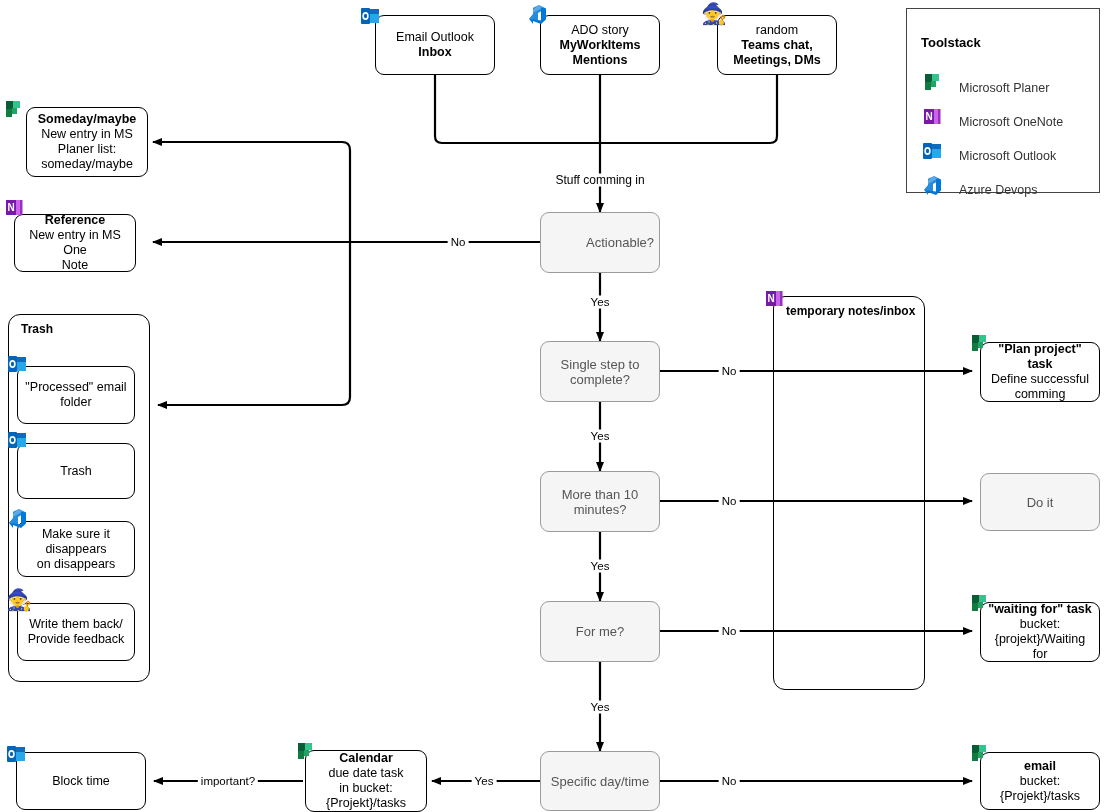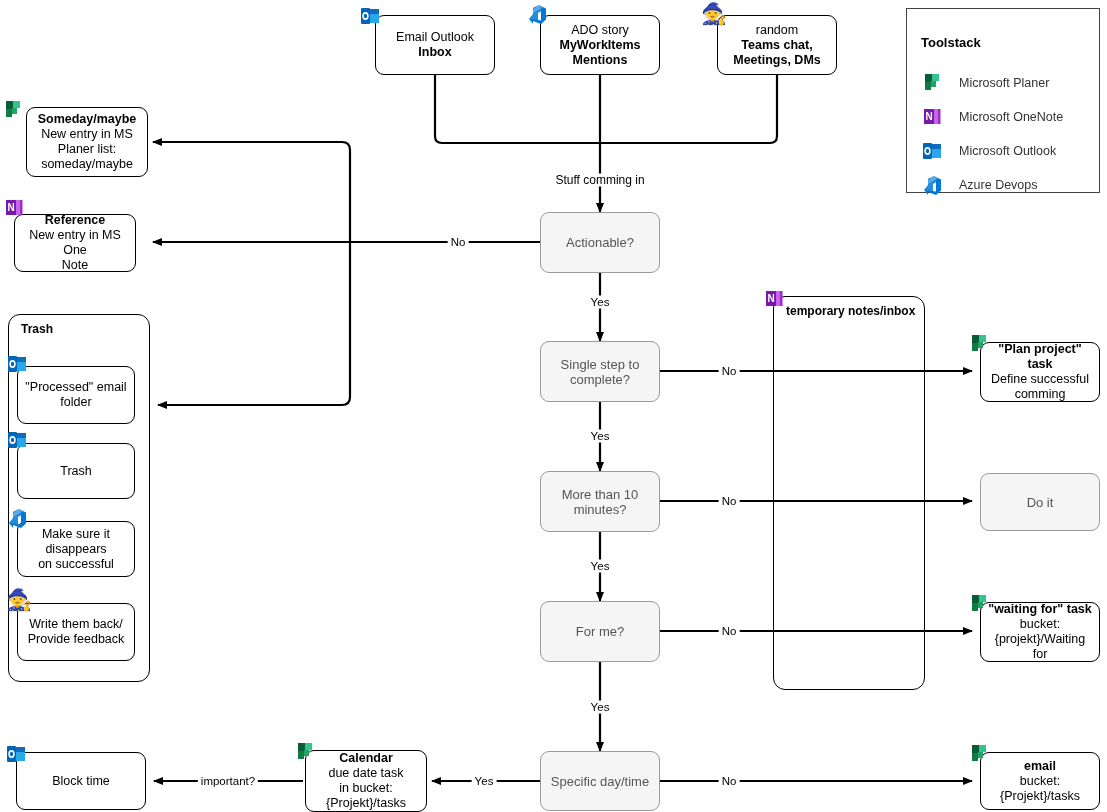--- a/index.html
+++ b/index.html
@@ -23,21 +23,21 @@
              line-height:13px;padding:0 3px;white-space:nowrap;transform:translate(-50%,-50%);}
   .edgelabel.plain{font-size:12px;}
 
   .icon{position:absolute;width:24px;height:24px;z-index:5;}
   .icon svg{display:block;width:24px;height:24px;}
   .icon.wiz{font-size:21px;line-height:24px;text-align:center;}
 
   
   .legend{position:absolute;box-sizing:border-box;border:1px solid #444;background:#fff;}
   .legend .title{position:absolute;left:14px;top:26px;font-size:13px;font-weight:bold;color:#000;}
-  .legend .row{position:absolute;left:14px;height:24px;display:flex;align-items:center;gap:14px;}
+  .legend .row{position:absolute;left:14px;height:24px;display:flex;align-items:flex-end;gap:14px;}
   .legend .row .lbl{font-size:12.5px;color:#333;white-space:nowrap;}
   .legend .ic{width:24px;height:24px;flex:0 0 24px;}
   .legend .ic svg{display:block;width:24px;height:24px;}
 </style>
 </head>
 <body>
 
 <div id="canvas">
 
   <svg class="edges" viewBox="0 0 1107 812">
@@ -168,21 +168,21 @@
 
   <div class="node" style="left:717px;top:15px;width:120px;height:60px;">
     <div class="txt">
       <div>random</div>
       <b>Teams chat,</b><br>
       <b>Meetings, DMs</b>
     </div>
   </div>
   <span class="icon wiz" style="left:701px;top:2px;">🧙</span>
 
-  <div class="node decision" style="left:540px;top:212px;width:120px;height:61px;">
+  <div class="node decision" style="left:540px;top:212px;width:120px;height:61px;justify-content:flex-end;">
     <span class="txt">Actionable?</span>
   </div>
 
   <div class="node decision" style="left:540px;top:341px;width:120px;height:61px;">
     <span class="txt">Single step to complete?</span>
   </div>
 
   <div class="node decision" style="left:540px;top:471px;width:120px;height:61px;">
     <span class="txt">More than 10 minutes?</span>
   </div>
@@ -255,21 +255,21 @@
         <rect x="2" y="4" width="9" height="16" rx="1" fill="#0364b8"></rect>
         <ellipse cx="6.5" cy="12" rx="3.2" ry="4" fill="#fff"></ellipse>
         <ellipse cx="6.5" cy="12" rx="1.6" ry="2.2" fill="#0364b8"></ellipse>
       </svg>
   </span>
 
   <div class="node" style="left:17px;top:521px;width:118px;height:56px;">
     <div class="txt">
       <span>Make sure it</span><br>
       <span>disappears</span><br>
-      <span>on successful</span>
+      <span>on disappears</span>
     </div>
   </div>
   <span class="icon" style="left:6px;top:506px;">
     <svg viewBox="0 0 24 24">
         <path d="M20 6.5v11l-5 4.5-8-3v3l-4-5.2 12 1.6V5.3z" fill="#0078d7"></path>
         <path d="M3 16.8 7 12V5.8L13 3l7 3.5-8 4.6v8.2z" fill="#0078d7" opacity="0.85"></path>
         <path d="M4 10.5 12 3.2l4.5 2.4-9 5.2z" fill="#fff" opacity="0.25"></path>
       </svg>
   </span>
 

